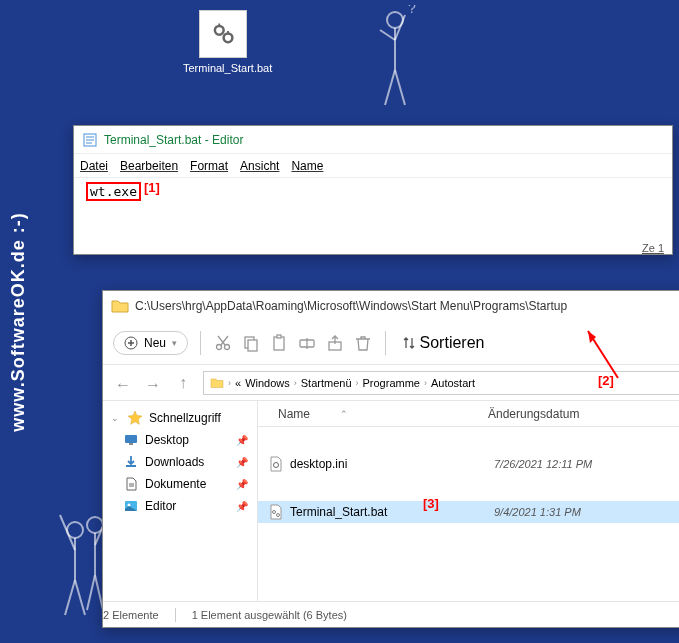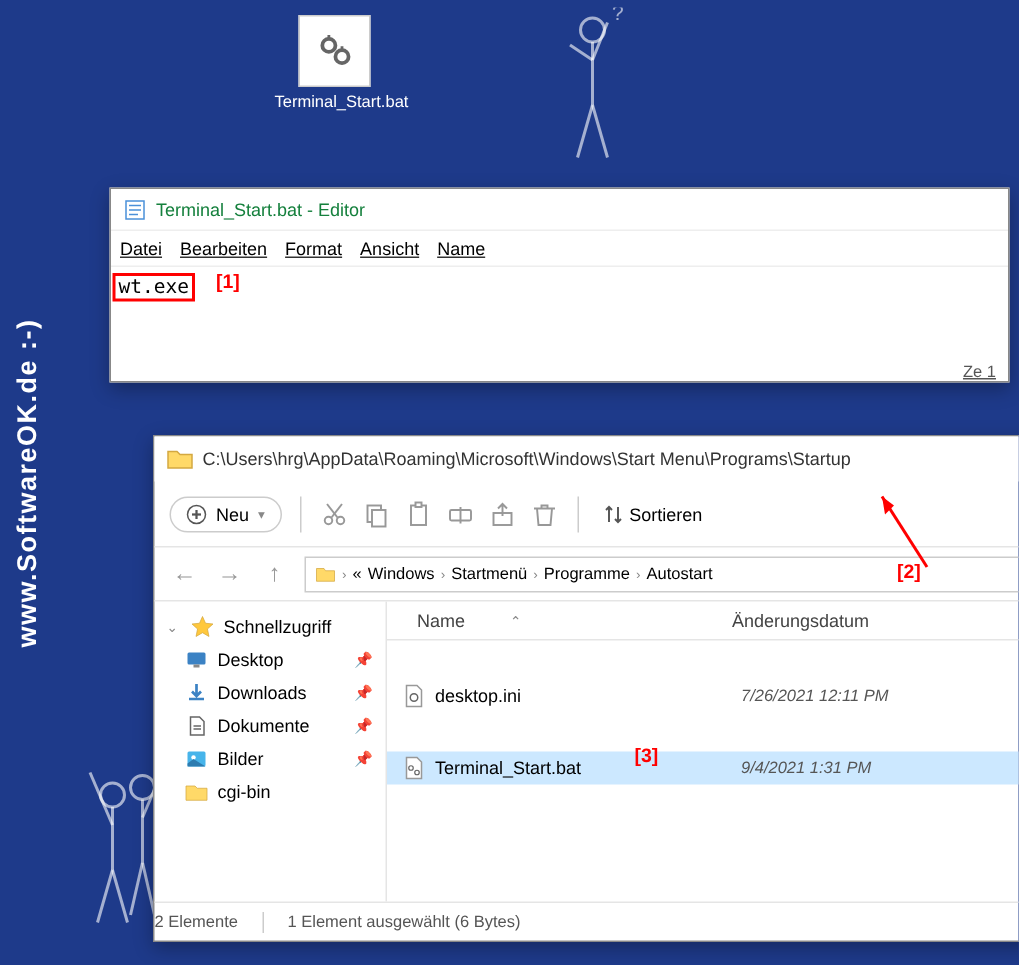--- a/index.html
+++ b/index.html
@@ -20,36 +20,36 @@
     .sf1 { left: 370px; top: 5px; }
     .sf2 { left: 55px; top: 500px; }
     
     
     .notepad { position: absolute; left: 73px; top: 125px; width: 600px; height: 130px; background: #fff; border: 1px solid #888; box-shadow: 0 4px 12px rgba(0,0,0,0.3); }
     .notepad-titlebar { height: 28px; background: #fff; display: flex; align-items: center; padding: 0 8px; border-bottom: 1px solid #eee; }
     .notepad-icon { width: 16px; height: 16px; margin-right: 6px; }
     .notepad-title { font-size: 12px; color: #15803d; }
     .notepad-menubar { height: 24px; display: flex; align-items: center; padding: 0 6px; gap: 12px; border-bottom: 1px solid #eee; }
     .notepad-menubar span { font-size: 12px; text-decoration: underline; text-decoration-color: #333; cursor: pointer; }
-    .notepad-content { padding: 4px 1px; position: relative; }
+    .notepad-content { padding: 4px 12px; position: relative; }
     .notepad-text { font-family: 'Consolas', monospace; font-size: 13px; border: 2px solid red; display: inline-block; padding: 0 2px; }
     .annotation-1 { position: absolute; left: 70px; top: 2px; color: red; font-weight: bold; font-size: 13px; }
     .notepad-status { position: absolute; bottom: 0; right: 8px; font-size: 11px; color: #555; text-decoration: underline; }
     
     
     .explorer { position: absolute; left: 102px; top: 290px; width: 630px; height: 338px; background: #fff; border: 1px solid #888; box-shadow: 0 4px 12px rgba(0,0,0,0.3); }
     .explorer-titlebar { height: 30px; background: #fff; display: flex; align-items: center; padding: 0 8px; }
     .explorer-foldericon { width: 18px; height: 18px; margin-right: 6px; }
     .explorer-title { font-size: 12px; color: #333; }
     
     .explorer-toolbar { height: 44px; border-bottom: 1px solid #e5e5e5; display: flex; align-items: center; padding: 0 10px; gap: 8px; }
     .toolbar-btn { display: flex; align-items: center; gap: 6px; padding: 4px 10px; border: 1px solid #ccc; border-radius: 14px; font-size: 12px; cursor: pointer; background: #fff; }
     .toolbar-divider { width: 1px; height: 24px; background: #ccc; margin: 0 4px; }
     .toolbar-icon { width: 20px; height: 20px; display: flex; align-items: center; justify-content: center; cursor: pointer; color: #555; opacity: 0.6; }
-    .toolbar-sort { display: flex; align-items: center; gap: 4px; font-size: 12px; cursor: pointer; margin-left: 4px; }
+    .toolbar-sort { display: flex; align-items: center; gap: 4px; font-size: 16px; cursor: pointer; margin-left: 4px; }
     
     .explorer-nav { height: 36px; display: flex; align-items: center; padding: 0 10px; gap: 10px; border-bottom: 1px solid #e5e5e5; }
     .nav-arrow { width: 20px; color: #999; cursor: pointer; display: flex; justify-content: center; }
     .nav-path { flex: 1; border: 1px solid #ccc; height: 24px; display: flex; align-items: center; padding: 0 6px; font-size: 11px; gap: 4px; }
     .nav-path-sep { color: #888; font-size: 9px; }
     .nav-path-item { cursor: pointer; }
     
     .explorer-body { display: flex; height: 200px; }
     .explorer-sidebar { width: 155px; border-right: 1px solid #e5e5e5; padding: 6px 0; overflow: hidden; }
     .sidebar-item { display: flex; align-items: center; padding: 3px 8px 3px 20px; font-size: 12px; gap: 6px; cursor: pointer; }
@@ -270,30 +270,22 @@
         <span style="margin-left:auto;font-size:10px;color:#888;">📌</span>
       </div>
       <div class="sidebar-item">
         <span class="sidebar-icon">
             <svg width="16" height="16" viewBox="0 0 16 16">
               <rect x="2" y="3" width="12" height="10" fill="#47b4ea" rx="1"></rect>
               <circle cx="6" cy="7" r="1.5" fill="#fff"></circle>
               <path d="M2 11l4-3 8 5H2z" fill="#2d7cb0"></path>
             </svg>
           </span>
-        <span>Bilder</span>
+        <span>Editor</span>
         <span style="margin-left:auto;font-size:10px;color:#888;">📌</span>
-      </div>
-      <div class="sidebar-item">
-        <span class="sidebar-icon">
-            <svg width="16" height="16" viewBox="0 0 16 16">
-              <path d="M1 4h6l1.5 1.5H15v8H1z" fill="#ffd968" stroke="#d4a840" stroke-width="0.5"></path>
-            </svg>
-          </span>
-        <span>cgi-bin</span>
       </div>
     </div>
 
     <div class="explorer-main">
 
       <svg class="annotation-2 arrow-2" width="50" height="60" viewBox="0 0 50 60">
           <line x1="40" y1="55" x2="10" y2="8" stroke="red" stroke-width="2"></line>
           <polygon points="10,8 18,14 12,20" fill="red"></polygon>
         </svg>
       <span class="annotation-2 ann-2">[2]</span>

